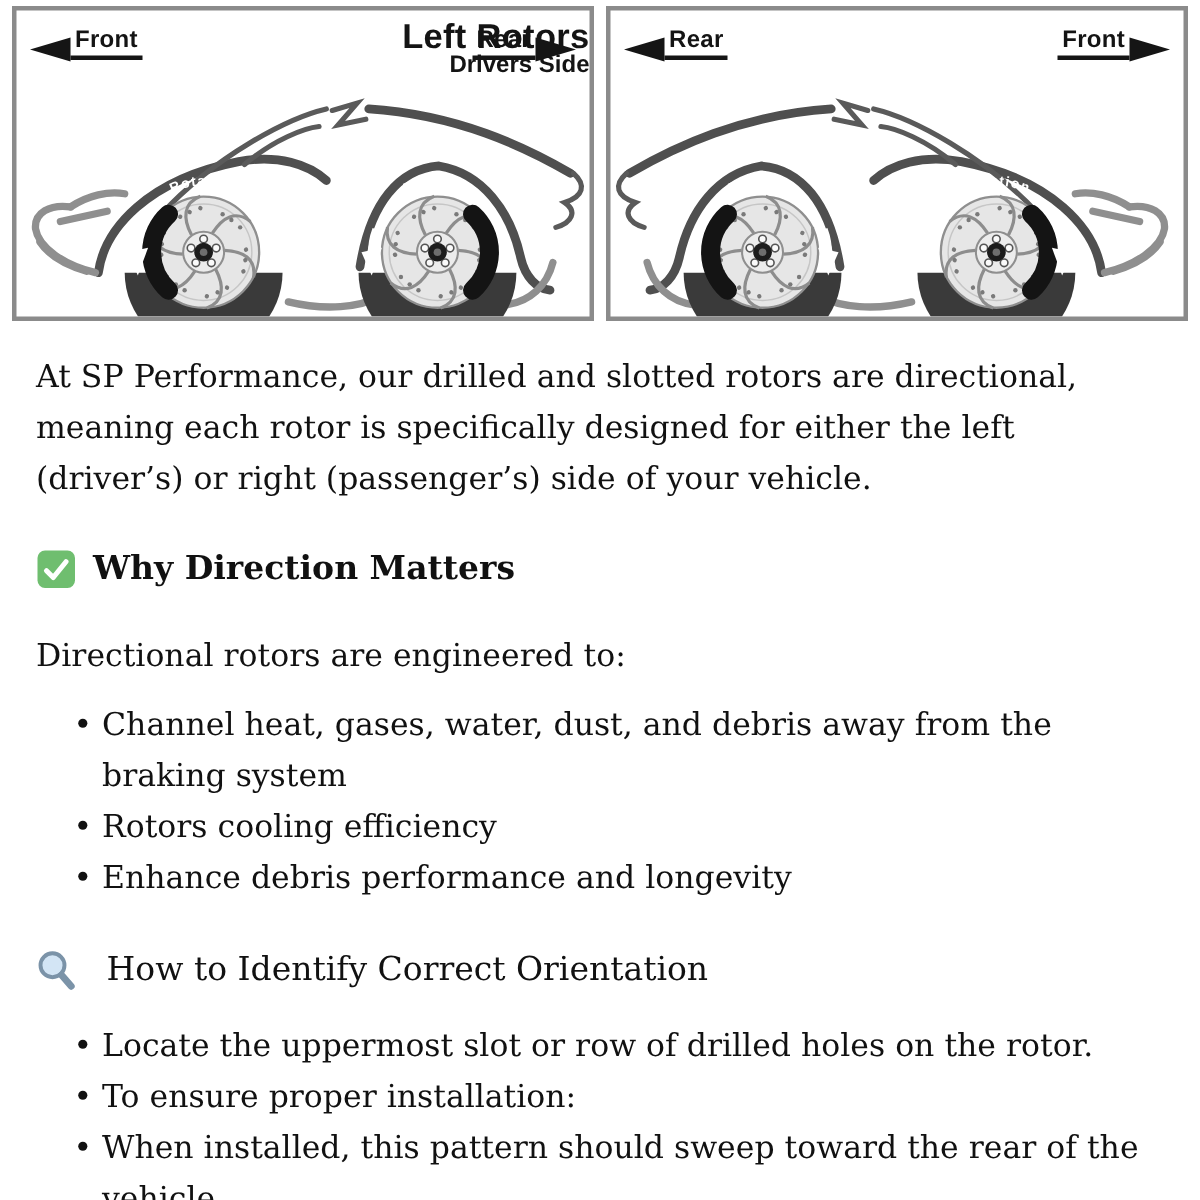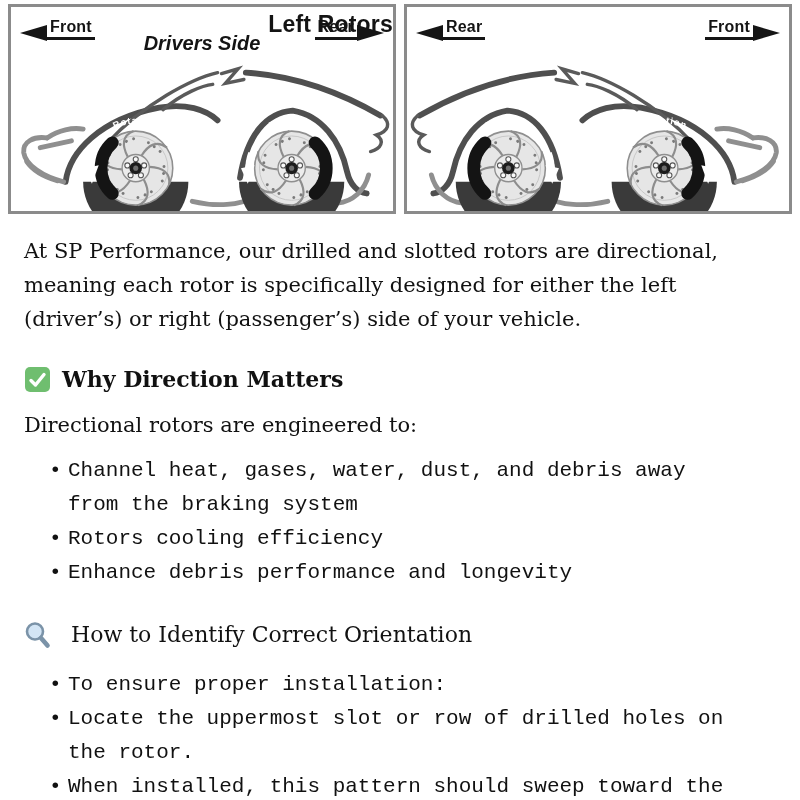--- a/index.html
+++ b/index.html
@@ -11,30 +11,30 @@
   .panel{flex:1;border:3px solid #8b8b8b;background:#fff;height:204px;overflow:hidden;}
   .panel-header{position:relative;height:47px;padding-top:5px;}
   .dir{position:absolute;top:11px;display:flex;align-items:center;}
   .dir.left-side{left:9px;}
   .dir.right-side{right:9px;}
   .dir-label{font-weight:bold;font-size:16px;border-bottom:3px solid #151515;padding:0 3px 1px 3px;letter-spacing:.2px;}
   .tri{width:0;height:0;border-top:8px solid transparent;border-bottom:8px solid transparent;margin-bottom:-7px;}
   .tri.l{border-right:27px solid #151515;}
   .tri.r{border-left:27px solid #151515;}
   .panel-title{text-align:right;font-weight:bold;font-size:23px;letter-spacing:.2px;line-height:24px;}
-  .panel-sub{text-align:center;font-style:italic;font-weight:bold;font-size:20px;line-height:15px;}
+  .panel-sub{text-align:right;font-weight:bold;font-size:16px;line-height:15px;}
   svg.car{display:block;width:100%;height:152px;}
 
   
   .content{padding:8px 26px 0 24px;font-family:"DejaVu Serif", serif;font-size:21px;line-height:34px;color:#111;}
   .intro{margin:12px 0 12px 0;max-width:708px;}
   .h-why{display:flex;align-items:center;gap:11px;font-size:22px;font-weight:bold;margin:26px 0 0 0;text-align:right;}
   .h-identify{display:flex;align-items:center;gap:19px;font-size:22px;font-weight:normal;margin:28px 0 0 0;}
-  .lead{margin:12px 0 0 0;}
-  ul{margin:12px 0 0 0;padding:0 0 0 44px;list-style:none;font-family:Liberation Mono, monospace;}
+  .lead{margin:24px 0 0 0;}
+  ul{margin:12px 0 0 0;padding:0 0 0 44px;list-style:none;}
   ul.identify-list{margin-top:16px;}
   li{position:relative;max-width:640px;}
   ul.identify-list li{max-width:702px;}
   li::before{content:"\2022";position:absolute;left:-19px;top:0;}
   .emoji-box{flex:0 0 auto;display:inline-flex;}
 </style>
 </head>
 <body>
 
 <div class="panels">
@@ -196,18 +196,18 @@
     <span class="emoji-box">
       <svg width="28" height="28" viewBox="0 0 28 28">
         <circle cx="11" cy="10.5" r="8" fill="#d3e5f5" stroke="#7b93a8" stroke-width="2.6"></circle>
         <line x1="17" y1="17" x2="23.5" y2="24.5" stroke="#7b93a8" stroke-width="4.6" stroke-linecap="round"></line>
       </svg>
     </span>
     <span>How to Identify Correct Orientation</span>
   </div>
 
   <ul class="identify-list">
+    <li>Locate the uppermost slot or row of drilled holes on the rotor.</li>
     <li>To ensure proper installation:</li>
-    <li>Locate the uppermost slot or row of drilled holes on the rotor.</li>
     <li>When installed, this pattern should sweep toward the rear of the vehicle.</li>
   </ul>
 
 </div>
 
 </body></html>

